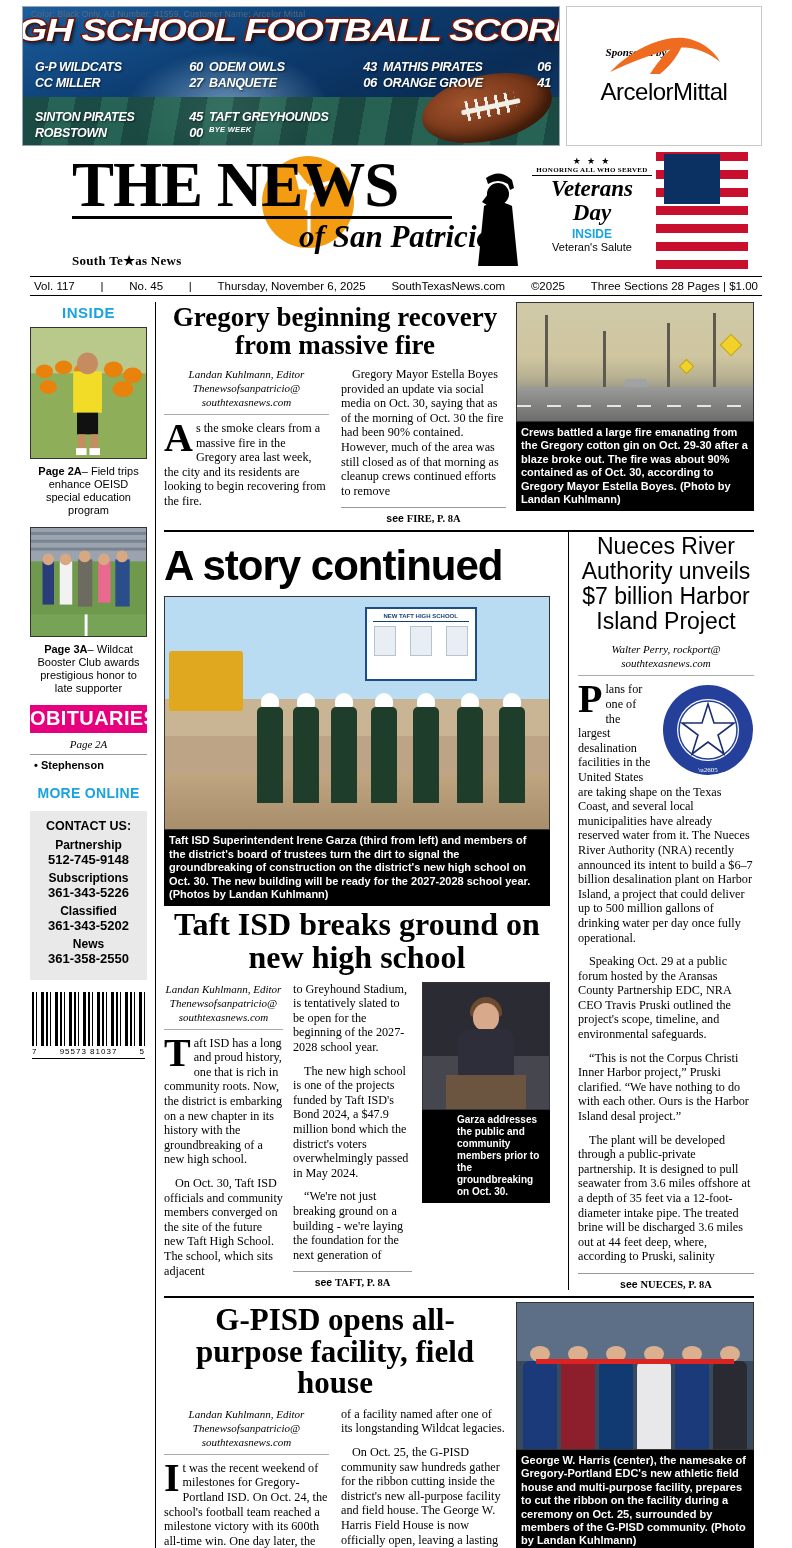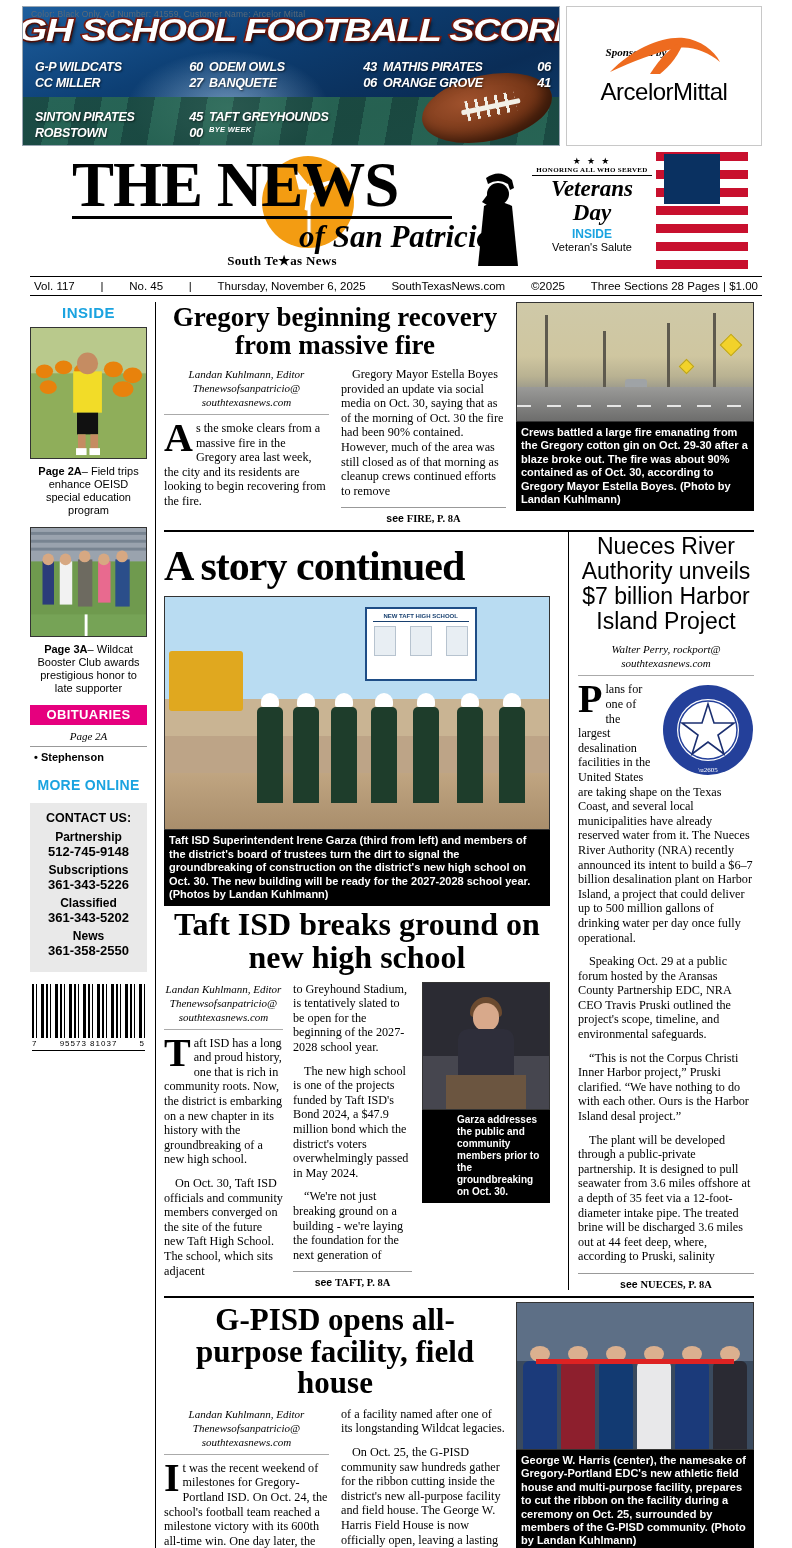--- a/index.html
+++ b/index.html
@@ -66,21 +66,21 @@
   .masthead { position:relative; height:120px; margin:2px 22px 0 72px; }
   .sun { position:absolute; left:190px; top:4px; width:92px; height:92px; border-radius:50%;
     background:#f39c12; z-index:0; }
   .turbine { position:absolute; left:214px; top:18px; width:46px; height:74px; z-index:1; }
   .mast-the-news { position:relative; z-index:2; font-family:"Liberation Serif",serif;
     font-weight:bold; font-size:63px; line-height:66px; letter-spacing:-1px; white-space:nowrap; }
   .mastrule { position:relative; z-index:2; border-bottom:3px solid #000; width:380px; margin-top:-2px; }
   .mast-sub { position:relative; z-index:2; text-align:right; width:420px; margin-top:2px;
     font-family:"Liberation Serif",serif; font-style:italic; font-weight:bold;
     font-size:31px; line-height:32px; }
-  .mast-sub2 { position:relative; z-index:2; text-align:center; width:420px;
+  .mast-sub2 { position:relative; z-index:2; text-align:left; width:420px;
     font-family:"Liberation Serif",serif; font-weight:bold; font-size:13px; letter-spacing:.3px; }
 
   .vetbox { position:absolute; right:118px; top:4px; width:120px; text-align:center; }
   .vetstars { font-size:9px; letter-spacing:2px; }
   .vethonor { font-family:"Liberation Serif",serif; font-weight:bold; font-size:7px;
     letter-spacing:.3px; border-bottom:1px solid #000; padding-bottom:1px; }
   .vetday { font-family:"Liberation Serif",serif; font-style:italic; font-weight:bold;
     font-size:23px; line-height:22px; margin-top:2px; }
   .vetinside { color:#1aa3e0; font-family:"Liberation Sans",sans-serif; font-weight:bold;
     font-size:12px; margin-top:3px; }
@@ -104,21 +104,21 @@
 
   
   .inside-hd { text-align:center; color:#1aa3e0; font-family:"Liberation Sans",sans-serif;
     font-weight:bold; font-size:15px; letter-spacing:.5px; margin:2px 0 6px; }
   .thumb { width:100%; height:132px; border:1px solid #333; position:relative; overflow:hidden; }
   .thumb2 { height:110px; }
   .thumb-cap { font-family:"Liberation Sans",sans-serif; font-size:11px; line-height:13px;
     text-align:center; margin:6px 2px 10px; }
   .thumb-cap b { font-weight:bold; }
   .obit-hd { background:#e6007e; color:#fff; font-family:"Liberation Sans",sans-serif;
-    font-weight:bold; font-size:13px; text-align:center; padding:2px 0 3px;
+    font-weight:bold; font-size:20px; text-align:center; padding:2px 0 3px;
     border-radius:0; margin-top:4px; letter-spacing:.4px; }
   .obit-page { text-align:center; font-style:italic; font-size:11px; margin:5px 0 3px;
     border-bottom:1px solid #999; padding-bottom:4px; }
   .obit-item { font-family:"Liberation Sans",sans-serif; font-weight:bold; font-size:11px; margin:4px 0 0 4px; }
   .more-online { text-align:center; color:#1aa3e0; font-family:"Liberation Sans",sans-serif;
     font-weight:bold; font-size:14px; margin:14px 0 10px; letter-spacing:.3px; }
   .contact { background:#e9e9e9; padding:8px 4px 10px; text-align:center;
     font-family:"Liberation Sans",sans-serif; }
   .contact .ttl { font-weight:bold; font-size:12.5px; margin-bottom:5px; }
   .contact .lbl { font-weight:bold; font-size:12px; }
@@ -130,21 +130,21 @@
     display:flex; justify-content:space-between; border-bottom:1px solid #000; padding:1px 0 2px; letter-spacing:1px; }
 
   
   h1.hl { font-family:"Liberation Serif",serif; font-weight:bold; text-align:center;
     margin:2px 0 8px; line-height:1.02; }
   .hl-fire { font-size:27px; }
   .hl-taft { font-size:32px; margin-top:4px; }
   .hl-gpisd { font-size:31px; }
   .hl-nueces { font-family:"Liberation Sans",sans-serif; font-weight:normal; font-size:23px;
     line-height:25px; text-align:center; margin:2px 0 8px; }
-  .story-cont { font-family:Liberation Serif, serif; font-weight:bold; font-size:42px;
+  .story-cont { font-family:Liberation Sans, sans-serif; font-weight:bold; font-size:42px;
     letter-spacing:-1px; margin:10px 0 6px; }
 
   .byline { text-align:center; font-style:italic; font-size:11px; line-height:14px;
     padding-bottom:5px; border-bottom:1px solid #aaa; margin-bottom:6px; }
 
   .cols2 { display:flex; gap:12px; }
   .cols2 > div { flex:1 1 0; }
   p.bt { font-size:12.2px; line-height:14.6px; margin:0 0 9px; text-align:left; }
   p.bt.ind { text-indent:11px; }
   .dropcap:first-letter {

